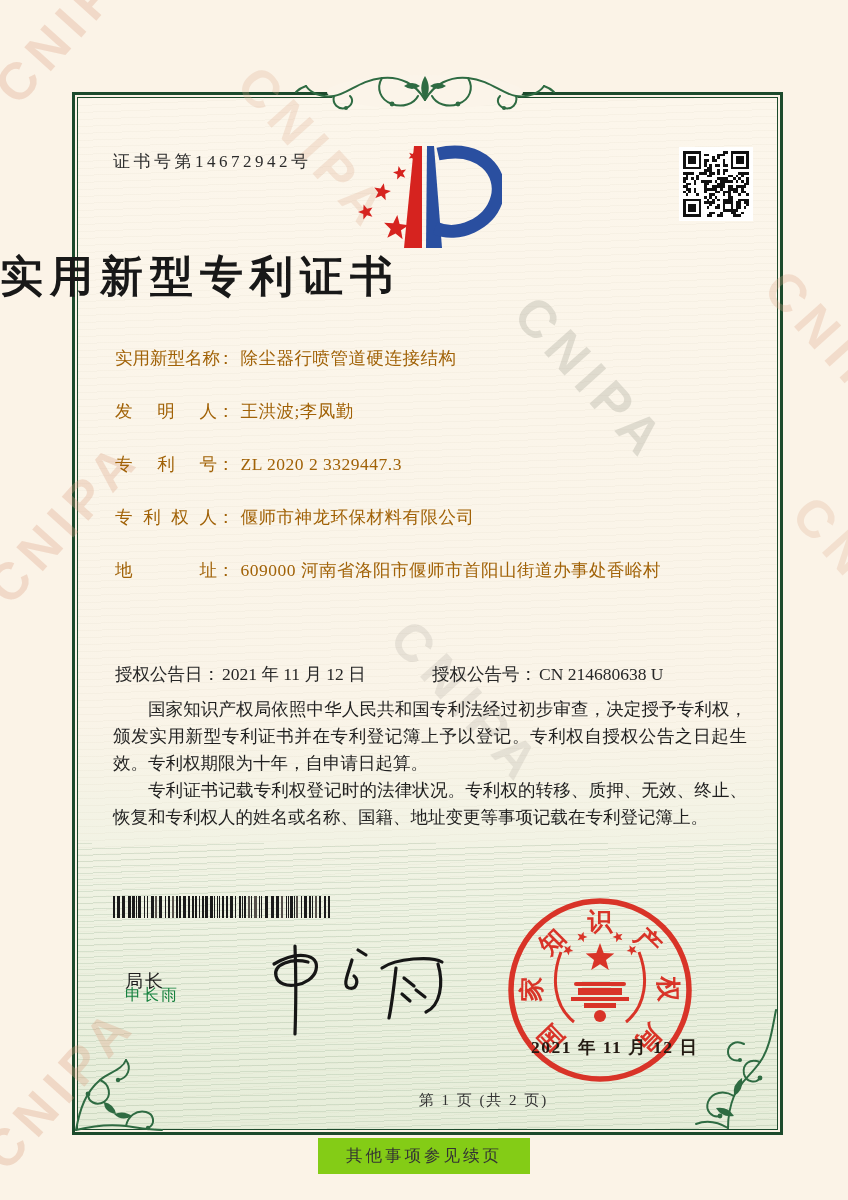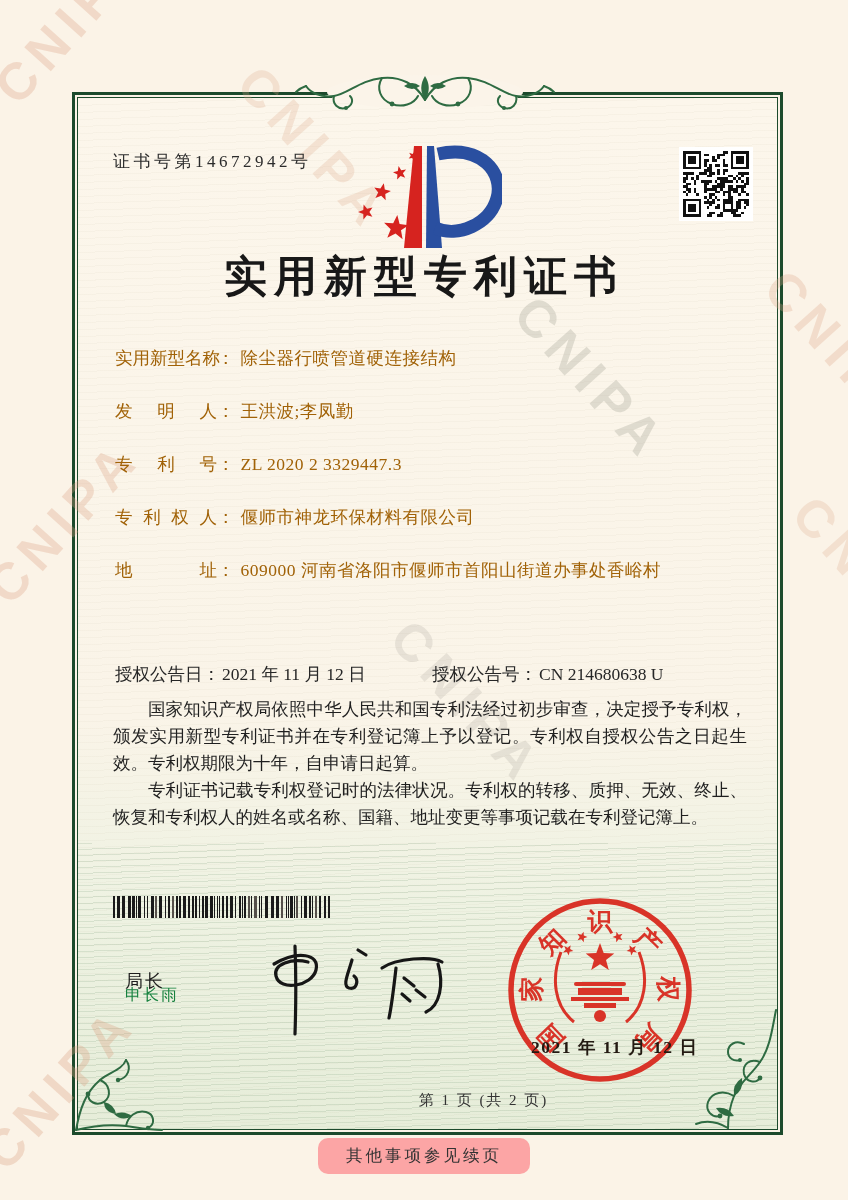--- a/index.html
+++ b/index.html
@@ -34,21 +34,21 @@
     position:absolute;font-family:"Liberation Sans","DejaVu Sans",sans-serif;
     font-weight:700;font-size:52px;letter-spacing:8px;white-space:nowrap;
     pointer-events:none;z-index:2;
   }
 
   
   .cert-no{left:113px;top:150px;font-size:17px;letter-spacing:3.5px;color:#2b2b2b;z-index:4;}
   .logo{left:344px;top:140px;z-index:4;}
   .qr{left:679px;top:147px;z-index:4;background:#fff;padding:4px;line-height:0;}
   .title{
-    left:0;right:0;top:248px;text-align:center;
+    left:0;right:0;top:248px;
     font-size:43px;font-weight:700;letter-spacing:7px;color:#181818;z-index:4;
   }
 
   
   #fields{left:115px;top:346px;width:640px;z-index:4;}
   .field-row{height:53px;font-size:17.5px;color:#a16207;white-space:nowrap;}
   .f-label{
     display:inline-block;width:102px;text-align:justify;text-align-last:justify;
     vertical-align:top;
   }
@@ -68,24 +68,23 @@
     font-family:"Liberation Sans","DejaVu Sans",sans-serif;z-index:4;}
   .signer-name{left:125px;top:985px;font-size:16px;letter-spacing:2px;color:#15803d;
     font-family:"Liberation Sans","DejaVu Sans",sans-serif;z-index:4;}
   .signature{left:246px;top:938px;z-index:5;}
   .seal{left:504px;top:894px;z-index:5;}
   .seal-date{left:531px;top:1035px;font-size:17.5px;font-weight:700;color:#231a12;
     letter-spacing:1.5px;z-index:6;white-space:nowrap;}
   .page-no{left:72px;width:823px;top:1091px;text-align:center;font-size:15px;
     letter-spacing:2px;color:#333;z-index:4;}
   .footer-note{
-    left:50%;transform:translateX(-50%);top:1138px;background:#fca5a5;
+    left:50%;transform:translateX(-50%);top:1138px;background:#84cc16;
     padding:7px 28px;font-size:16.5px;letter-spacing:3px;color:#333;z-index:4;
     white-space:nowrap;
-    border-radius:10px;
   }
   .ornament{z-index:3;line-height:0;}
 </style>
 </head>
 <body>
 
 <div class="frame-outer">
   <div class="frame-inner">
     <div class="waves-faint"></div>
     <div class="waves"></div>

